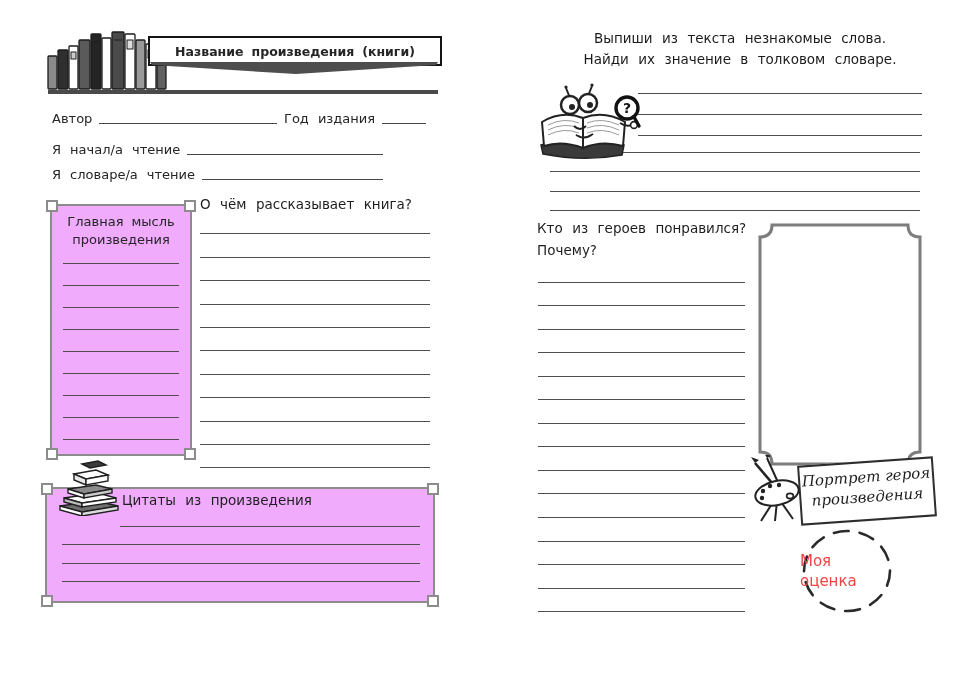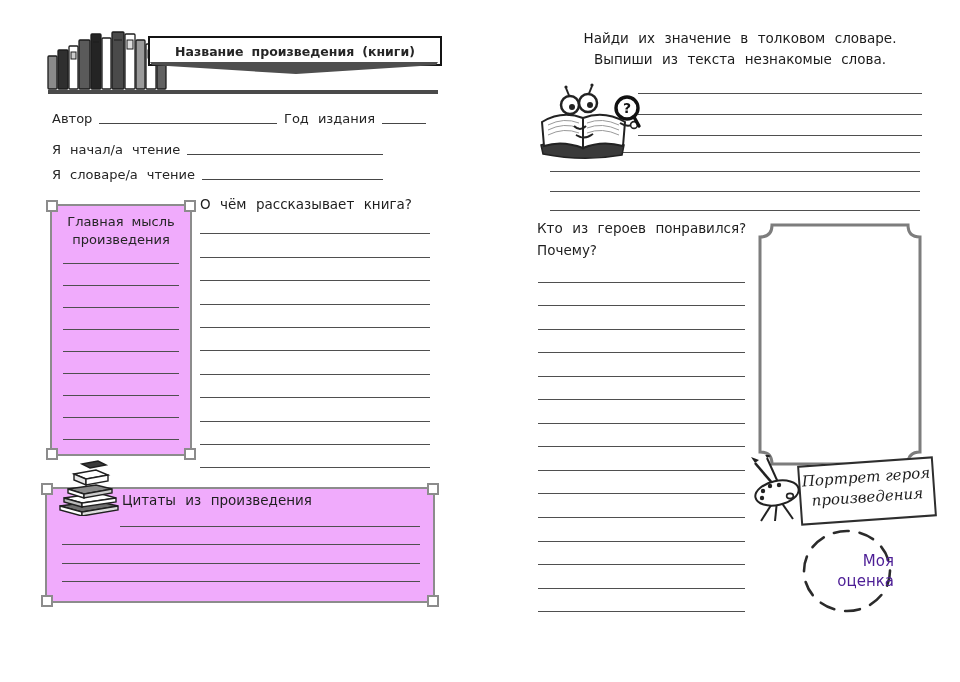--- a/index.html
+++ b/index.html
@@ -28,22 +28,22 @@
   .c-tl{left:-6px;top:-6px;} .c-tr{right:-6px;top:-6px;}
   .c-bl{left:-6px;bottom:-6px;} .c-br{right:-6px;bottom:-6px;}
   .idea-title{margin-top:7px;text-align:center;font-size:13px;line-height:18px;word-spacing:.3em;}
   .heading{font-size:13.5px;word-spacing:.38em;color:#1e1e1e;}
   .pagenum{font-weight:bold;font-size:14.5px;text-align:center;}
   
   .sign{border:2.2px solid #2e2e2e;background:#fff;transform:rotate(-4deg);text-align:center;
         font-family:"DejaVu Serif","Liberation Serif",serif;font-style:italic;font-size:15px;
         line-height:20px;padding-top:4px;color:#1d1d1d;}
   
-  .rating-text{position:absolute;left:0;top:24px;width:100%;text-align:right;
-               font-size:15px;line-height:20px;color:#4c1d95;}
+  .rating-text{position:absolute;left:0;top:24px;width:100%;text-align:left;
+               font-size:15px;line-height:20px;color:#ef4444;}
   .task-text{text-align:center;font-size:13.5px;line-height:21px;word-spacing:.38em;color:#1b1b1b;}
 </style>
 </head>
 <body>
 
 <div id="canvas">
 
   <svg class="abs" style="left:46px;top:26px" width="124" height="66" viewBox="0 0 124 66">
     <g stroke="#1c1c1c" stroke-width="1.3">
       <rect x="2" y="30" width="9" height="33" fill="#8a8a8a" rx="1"></rect>
@@ -164,22 +164,22 @@
       <div class="rule"></div>
       <div class="rule"></div>
       <div class="rule"></div>
     </div>
 
   <div class="abs pagenum" style="left:220px;top:610px;width:44px;">
     <span>10</span>
   </div>
 
   <div class="abs task-text" style="left:545px;top:28px;width:390px;">
+    <div>Выпиши из текста незнакомые слова.</div>
     <div>Найди их значение в толковом словаре.</div>
-    <div>Выпиши из текста незнакомые слова.</div>
   </div>
 
   <div class="abs g-short" style="left:638px;top:73px;width:284px;">
       <div class="rule"></div>
       <div class="rule"></div>
       <div class="rule"></div>
     </div>
 
   <div class="abs g-full" style="left:550px;top:133px;width:370px;">
       <div class="rule"></div>

